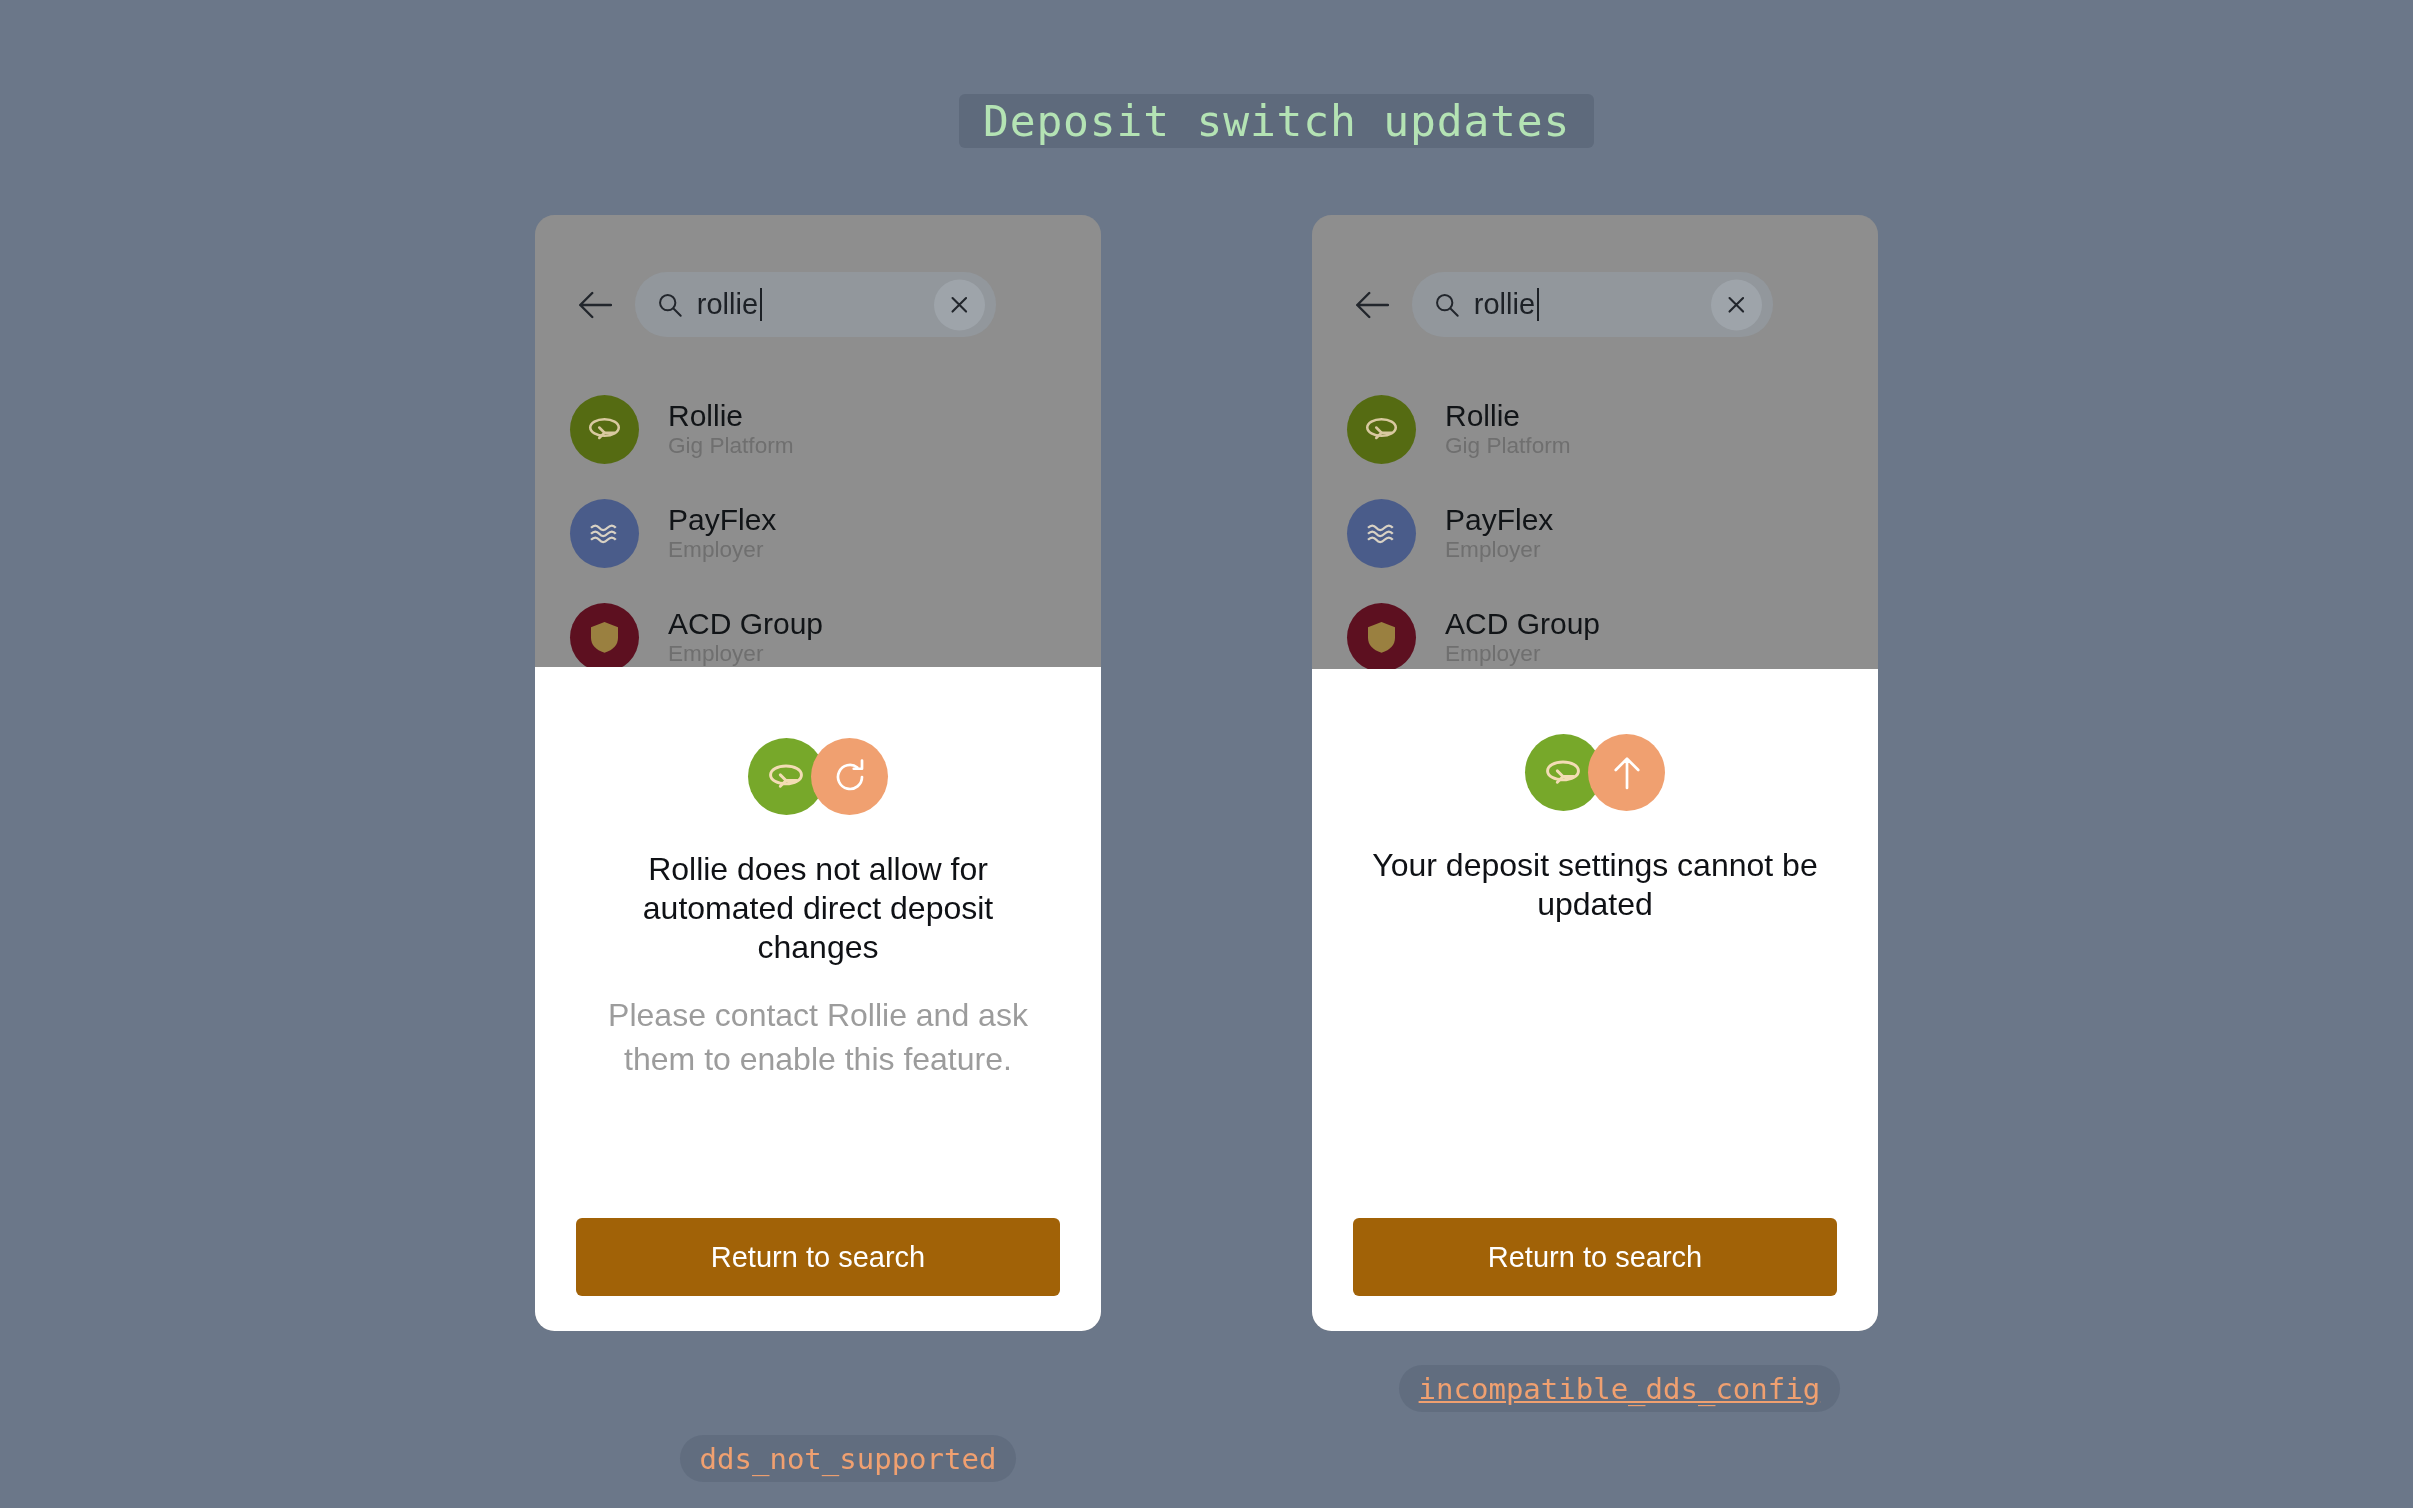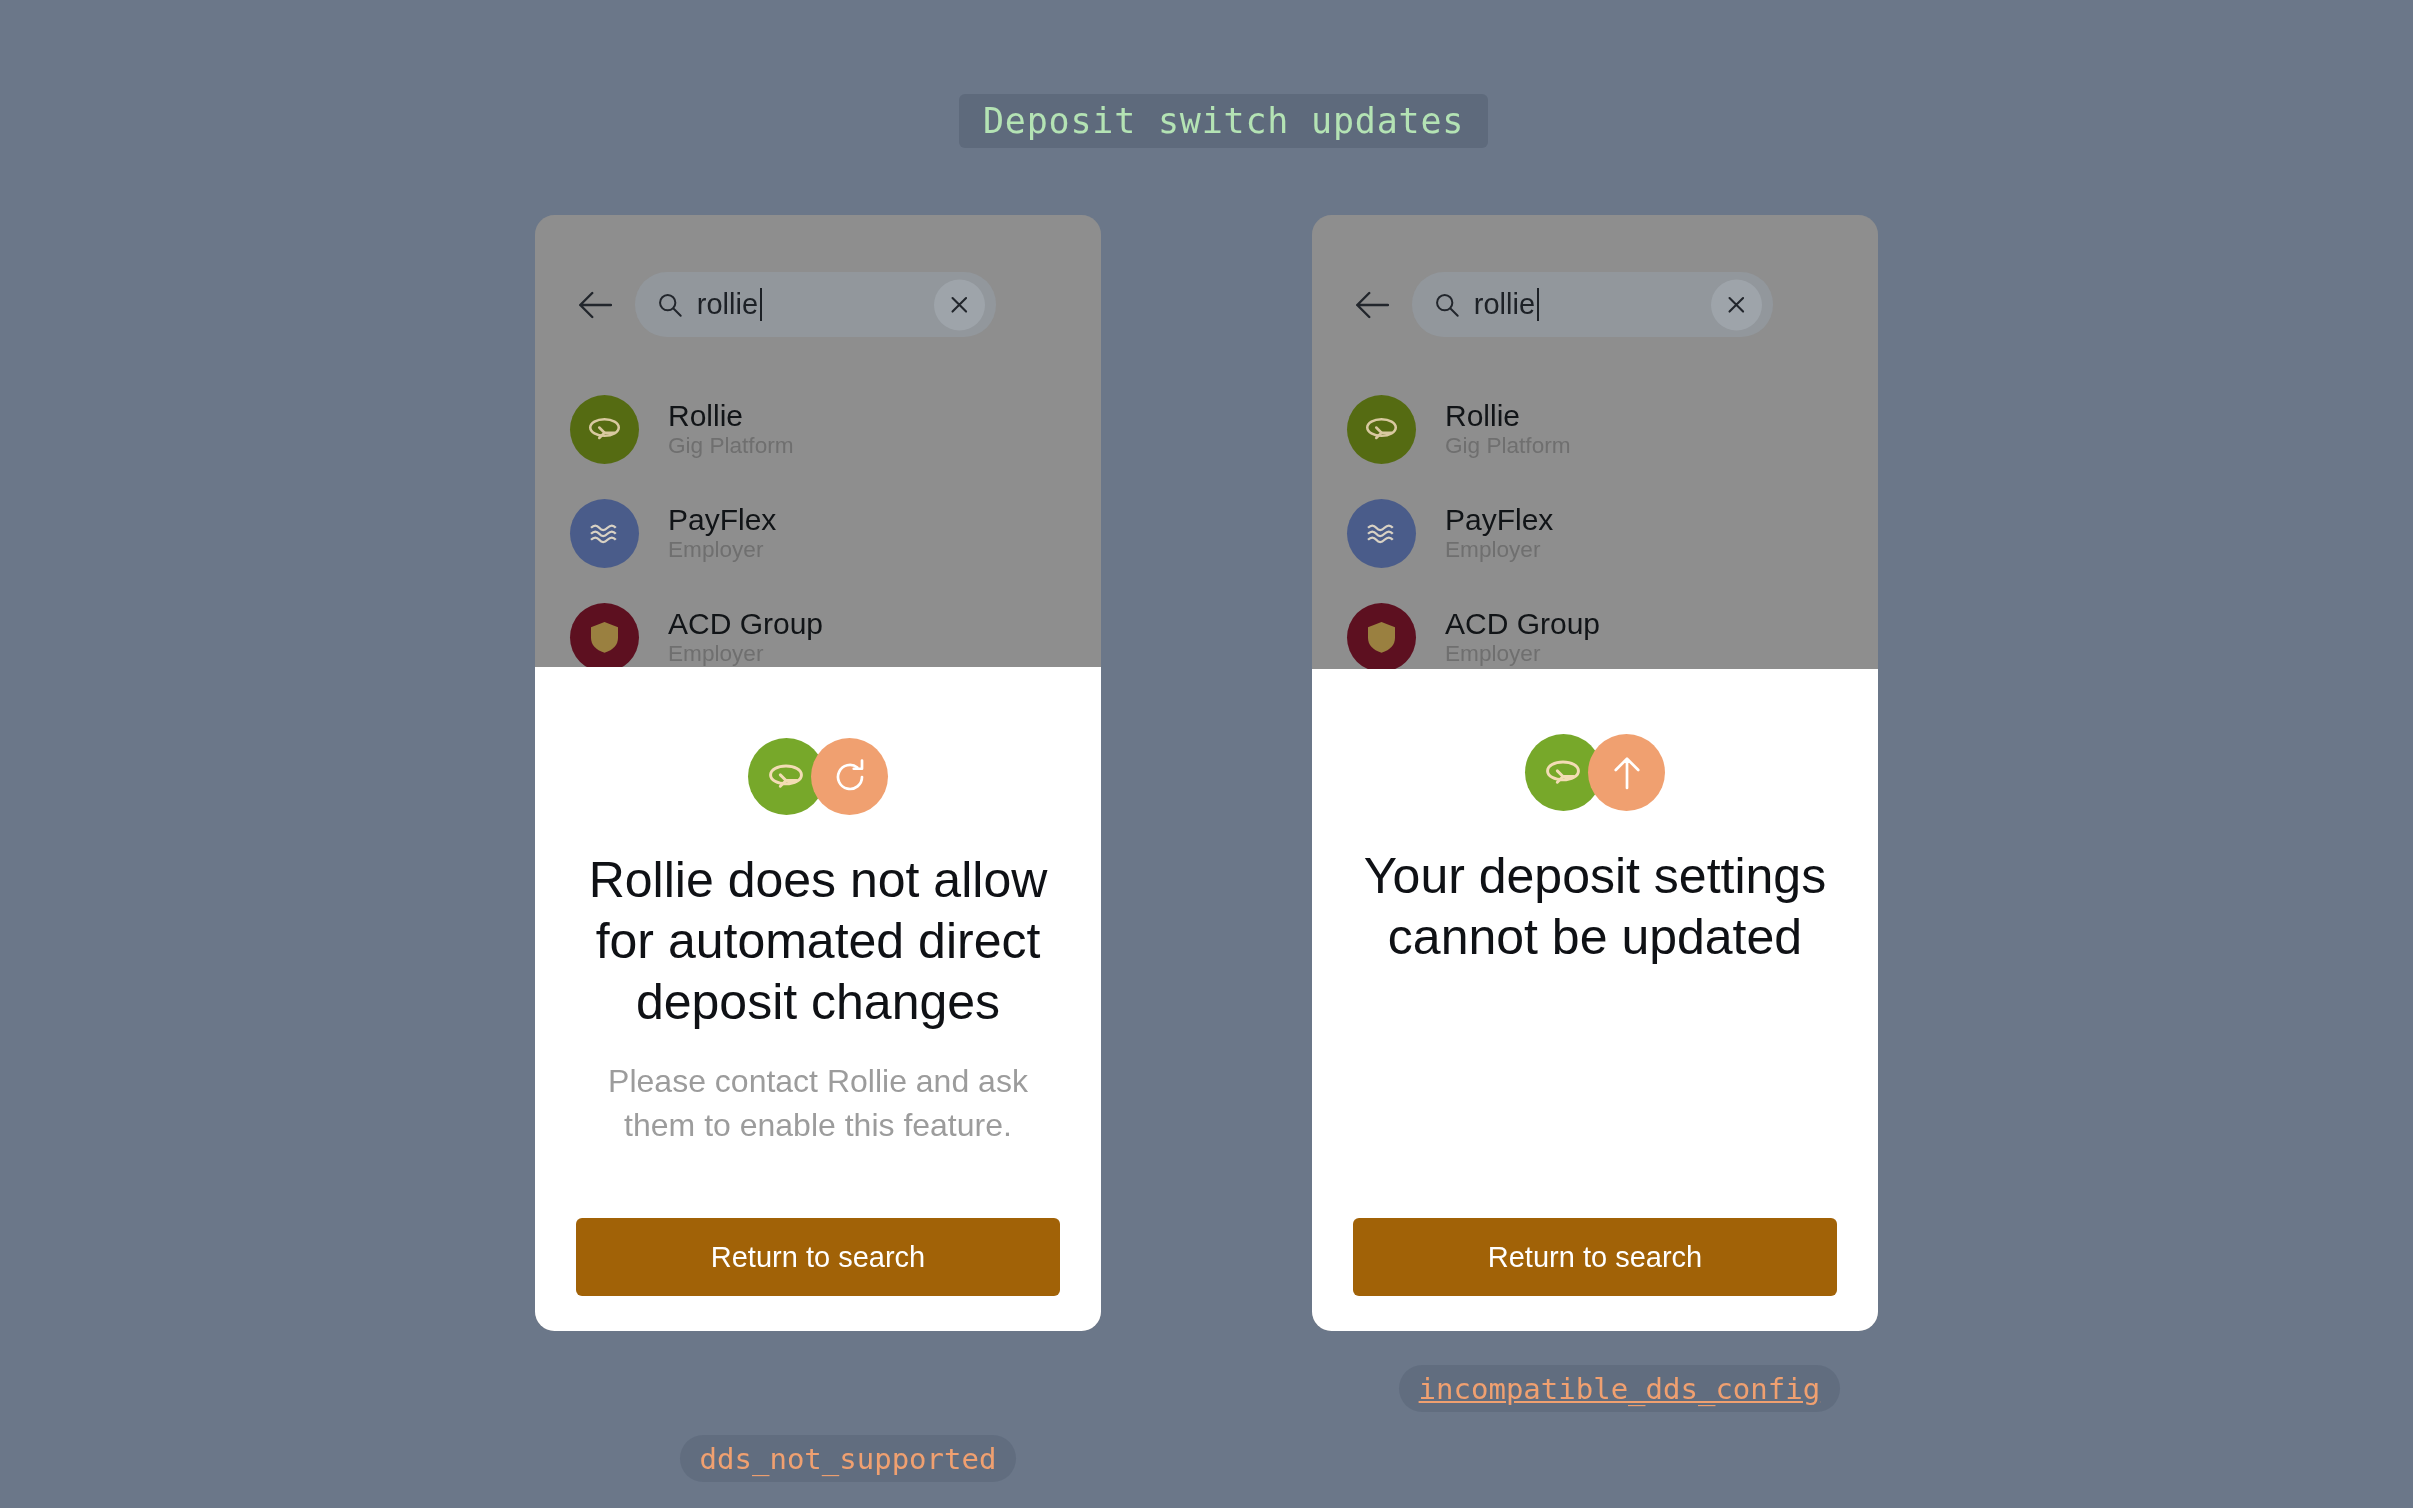--- a/index.html
+++ b/index.html
@@ -11,21 +11,21 @@
   }
   .stage { position:relative; width:2413px; height:1508px; }
 
   
   .title-pill{
     position:absolute; left:959px; top:94px;
     height:54px; padding:0 24px;
     display:flex; align-items:center; justify-content:center;
     background:#5e6a7c; border-radius:6px;
     font-family:"DejaVu Sans Mono","Liberation Mono",monospace;
-    font-size:35px; letter-spacing:0.8px; color:#b4e3b4;
+    font-size:43px; letter-spacing:0.8px; color:#b4e3b4;
     white-space:nowrap;
   }
 
   
   .phone{
     position:absolute; width:566px; height:1116px;
     background:#8e8e8e; border-radius:19.6px; overflow:hidden;
   }
   #phone-left  { left:535px;  top:215px; }
   #phone-right { left:1312px; top:215px; }
@@ -96,21 +96,21 @@
   #sheet-right .sheet-icons { margin-top:65px; }
   .icon-circle{
     width:77px; height:77px; border-radius:50%;
     display:flex; align-items:center; justify-content:center;
   }
   .icon-circle.green{ background:#77a82a; }
   .icon-circle.orange{ background:#f0a070; margin-left:-13.6px; }
 
   .sheet-title{
     margin-top:35px;
-    font-size:50px; line-height:1.22; color:#0f1115;
+    font-size:32px; line-height:1.22; color:#0f1115;
     text-align:center; max-width:468px;
   }
   .sheet-body{
     margin-top:26px;
     font-size:32px; line-height:1.38; color:#9c9c9c;
     text-align:center; max-width:453px;
   }
   .sheet-spacer{ flex:1 1 auto; }
   .sheet-btn{
     width:100%; height:78px;

